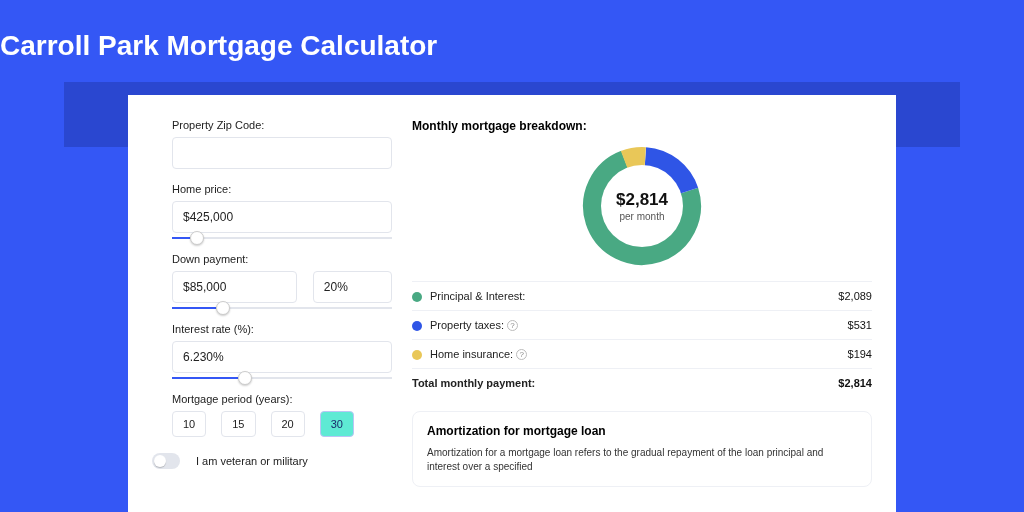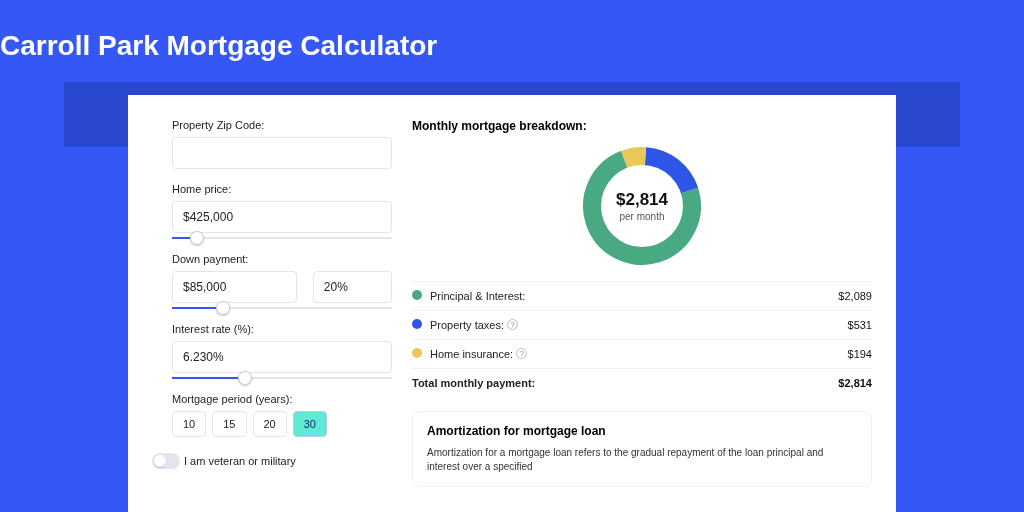--- a/index.html
+++ b/index.html
@@ -24,46 +24,46 @@
   .slider-track { position: relative; height: 2px; background: #e2e5ec; margin-top: 4px; }
   .slider-fill { position: absolute; left: 0; top: 0; height: 2px; background: #3457f5; }
   .slider-thumb {
     position: absolute; top: -6px; width: 14px; height: 14px;
     background: #fff; border: 1px solid #ccc; border-radius: 50%;
     box-shadow: 0 1px 2px rgba(0,0,0,0.2);
   }
   .dp-row { display: flex; gap: 16px; }
   .dp-row .input:first-child { flex: 1.8; }
   .dp-row .input:last-child { flex: 1; }
-  .period-row { display: flex; gap: 6px; }
+  .period-row { display: flex; gap: 15px; }
   .period-btn {
     border: 1px solid #e2e5ec; background: #fff; color: #222;
     font-size: 11px; padding: 6px 10px; border-radius: 4px; cursor: pointer;
   }
   .period-btn.active { background: #5eead4; border-color: #b9c5f5; color: #1b2a6b; }
-  .toggle-row { display: flex; align-items: center; gap: 4px; margin-top: 16px; }
+  .toggle-row { display: flex; align-items: center; gap: 16px; margin-top: 16px; }
   .toggle {
     width: 28px; height: 16px; background: #e2e5ec; border-radius: 10px; position: relative;
   }
   .toggle::after {
     content: ""; position: absolute; left: 2px; top: 2px; width: 12px; height: 12px;
     background: #fff; border-radius: 50%; box-shadow: 0 1px 1px rgba(0,0,0,0.2);
   }
   .toggle-label { font-size: 11px; color: #222; }
 
   .breakdown-title { font-size: 12px; font-weight: 700; margin-bottom: 12px; }
   .chart-wrap { display: flex; justify-content: center; margin-bottom: 14px; }
   .donut { position: relative; width: 122px; height: 122px; }
   .donut-center {
     position: absolute; inset: 20px; background: #fff; border-radius: 50%;
     display: flex; flex-direction: column; align-items: center; justify-content: center;
   }
   .donut-center .big { font-size: 17px; font-weight: 700; color: #111; }
   .donut-center .sm { font-size: 10px; color: #555; margin-top: 1px; }
-  .line { display: flex; align-items: flex-start; padding: 8px 0; border-top: 1px solid #eef0f5; font-size: 11px; }
+  .line { display: flex; align-items: flex-end; padding: 8px 0; border-top: 1px solid #eef0f5; font-size: 11px; }
   .line:first-of-type { border-top: none; }
   .dot { width: 10px; height: 10px; border-radius: 50%; margin-right: 8px; flex-shrink: 0; }
   .dot.green { background: #49a983; }
   .dot.blue  { background: #2f55e6; }
   .dot.gold  { background: #e9c758; }
   .line .lbl { color: #222; }
   .line .val { margin-left: auto; color: #111; }
   .line.total { font-weight: 700; border-top: 1px solid #eef0f5; }
   .info-icon {
     display: inline-flex; width: 11px; height: 11px; border: 1px solid #bbb; border-radius: 50%;

